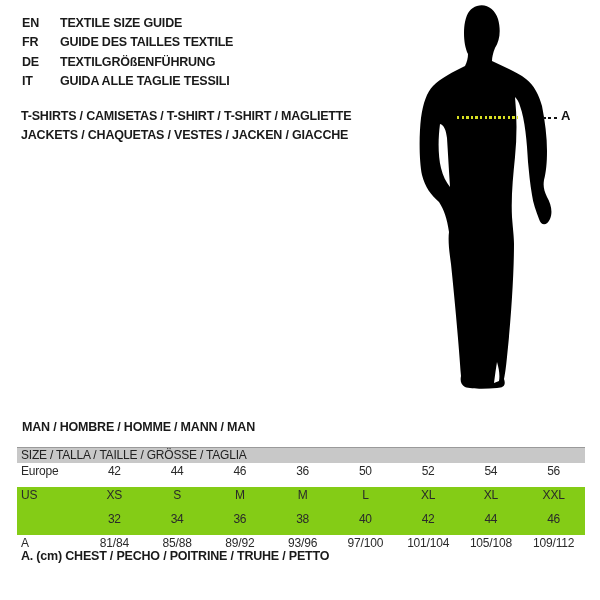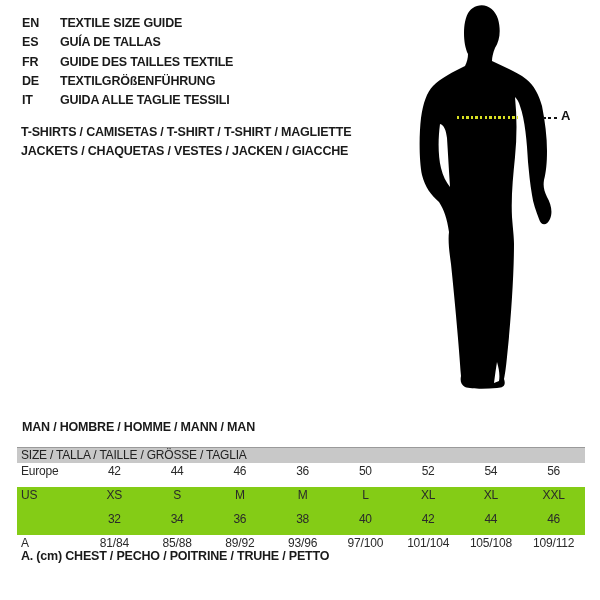--- a/index.html
+++ b/index.html
@@ -7,21 +7,21 @@
     position:relative;width:600px;height:600px;background:#ffffff;
     font-family:"Liberation Sans",sans-serif;color:#1a1a1a;overflow:hidden;
     letter-spacing:-0.2px;
   }
   
   .lang-block{position:absolute;left:22px;top:14px;}
   .lang-row{display:flex;line-height:19.3px;font-size:12.5px;font-weight:bold;}
   .lang-code{width:38px;}
   .lang-label{white-space:nowrap;}
   
-  .categories{position:absolute;left:21px;top:107px;font-size:12.5px;font-weight:bold;line-height:19.3px;margin-top:16px;}
+  .categories{position:absolute;left:21px;top:107px;font-size:12.5px;font-weight:bold;line-height:19.3px;}
   .cat-line{white-space:nowrap;}
   
   .figure-wrap{position:absolute;left:413px;top:2px;width:178px;height:392px;}
   .figure-svg{position:absolute;left:0;top:0;}
   .chest-line{
     position:absolute;left:44px;top:114px;width:61px;height:3px;
     background:repeating-linear-gradient(90deg,#d7df23 0 2.5px,rgba(0,0,0,0) 2.5px 4.6px);
   }
   .dash-line{
     position:absolute;left:130px;top:115px;width:15px;height:2px;
@@ -48,24 +48,20 @@
 </style>
 </head>
 <body>
 
 <div class="canvas">
 
   <div class="lang-block">
     <div class="lang-row">
       <span class="lang-code">EN</span>
       <span class="lang-label">TEXTILE SIZE GUIDE</span>
-    </div>
-    <div class="lang-row">
-      <span class="lang-code">ES</span>
-      <span class="lang-label">GUÍA DE TALLAS</span>
     </div>
     <div class="lang-row">
       <span class="lang-code">FR</span>
       <span class="lang-label">GUIDE DES TAILLES TEXTILE</span>
     </div>
     <div class="lang-row">
       <span class="lang-code">DE</span>
       <span class="lang-label">TEXTILGRÖßENFÜHRUNG</span>
     </div>
     <div class="lang-row">

